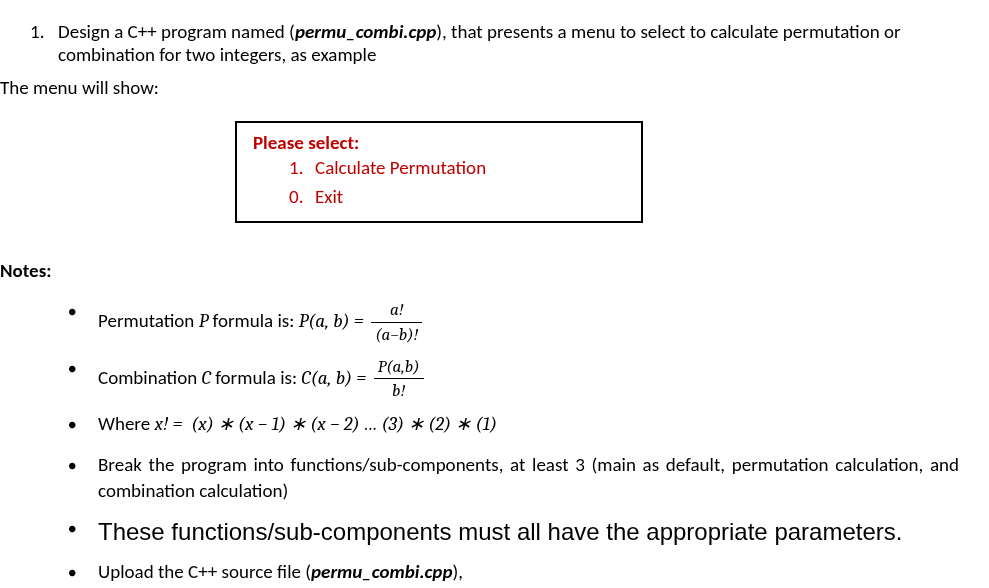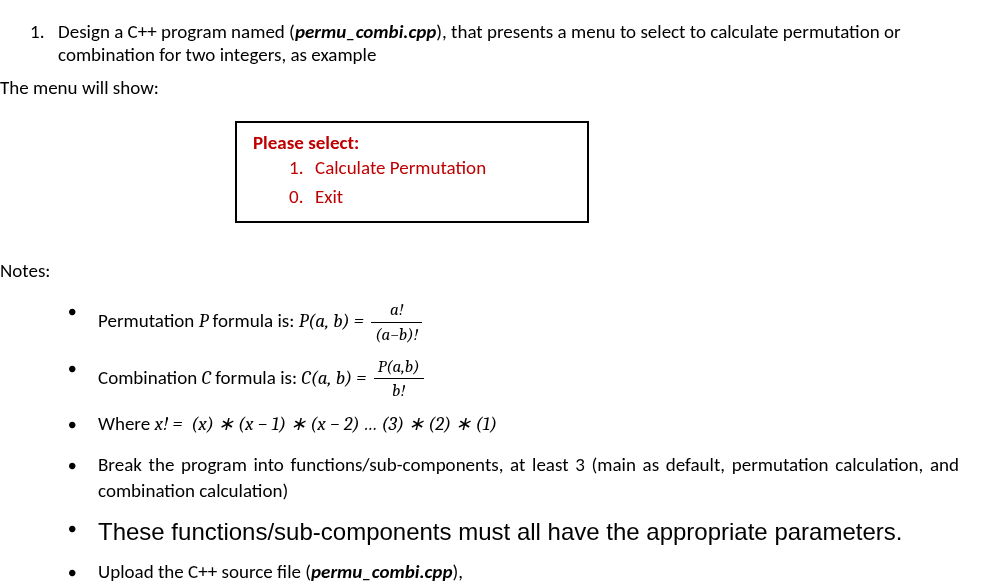--- a/index.html
+++ b/index.html
@@ -30,21 +30,21 @@
       font-weight: bold;
       font-style: italic;
     }
     .no-indent {
       margin-left: -30px;
       margin-top: 10px;
       margin-bottom: 22px;
     }
     .menu-box {
       border: 2px solid #000;
-      width: 354px;
+      width: 408px;
       margin-left: 205px;
       padding: 8px 16px 10px 16px;
       margin-bottom: 22px;
     }
     .menu-box .header {
       font-weight: bold;
       color: #c00000;
     }
     .menu-box ol {
       list-style: none;
@@ -53,21 +53,21 @@
     .menu-box ol li {
       font-weight: normal;
       color: #c00000;
       line-height: 1.5;
     }
     .menu-box .num {
       display: inline-block;
       width: 26px;
     }
     .notes-header {
-      font-weight: normal;
+      font-weight: bold;
       margin-left: -30px;
       margin-bottom: 16px;
       margin-top: 36px;
     }
     .bullets {
       margin-left: 38px;
     }
     .bullet-item {
       display: flex;
       margin-bottom: 8px;

